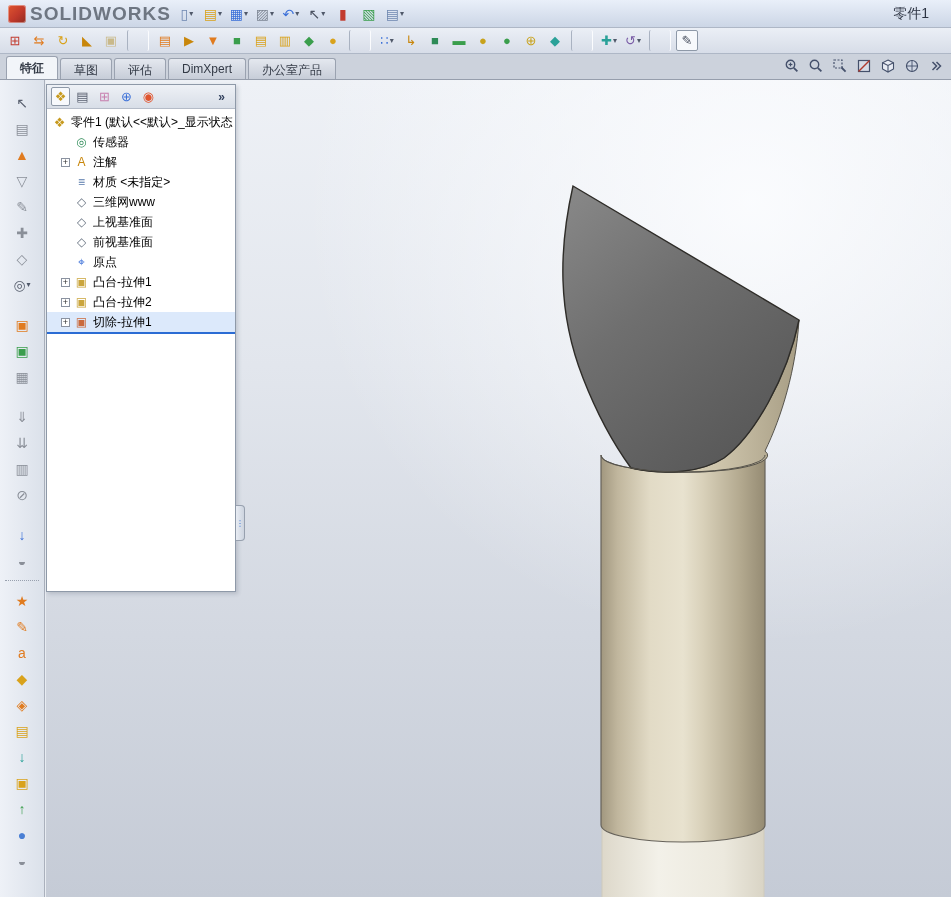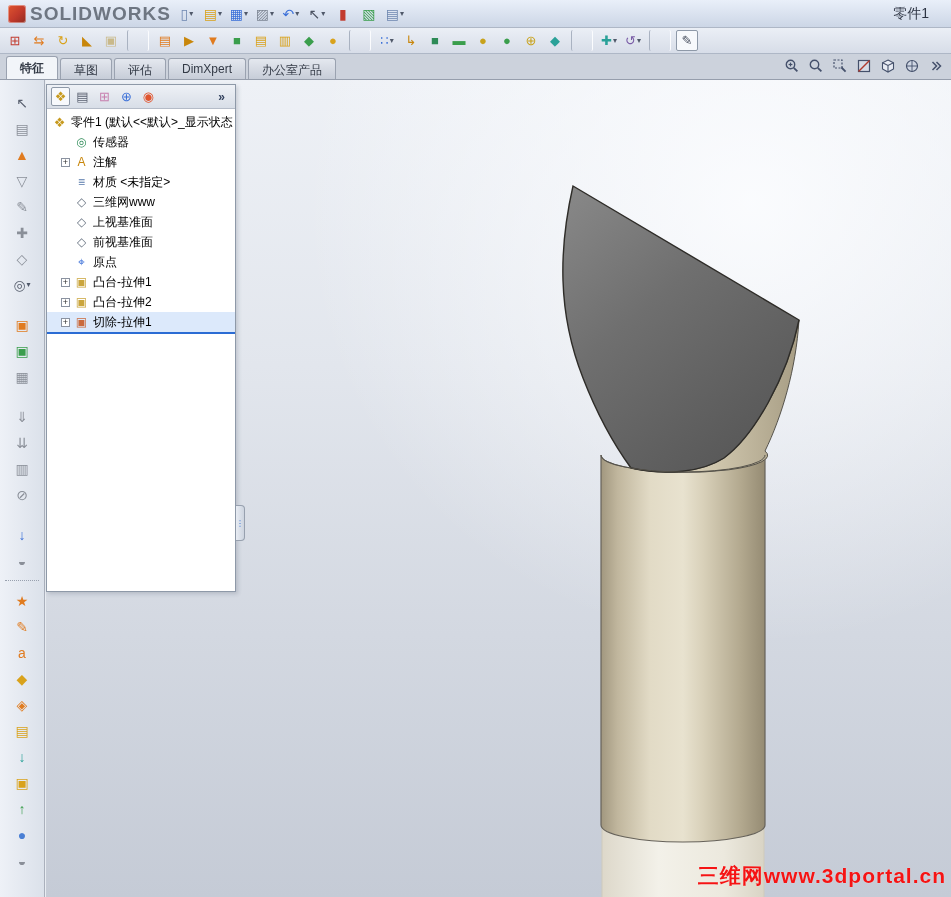--- a/index.html
+++ b/index.html
@@ -545,21 +545,20 @@
       </g>
 
       <path d="M555,375 L555,745 A82,17 0 0 0 719,745 L719,375 A82,17 0 0 1 555,375 Z" fill="url(#bodyGrad)" stroke="#66625a" stroke-width="1.2"></path>
 
       <path d="M585,388 C620,396 656,392 678,378 C708,356 741,298 753,240 C750,289 736,336 719,371 A82,17 0 0 1 585,388 Z" fill="url(#cresGrad)" stroke="#55524a" stroke-width="1"></path>
 
       <path d="M527,106 C513,168 511,232 537,298 C551,334 566,362 585,388 C620,396 656,392 678,378 C708,356 741,298 753,240 Z" fill="url(#darkGrad)" stroke="#2e2c28" stroke-width="1.4"></path>
 
       <path d="M555,375 A82,17 0 0 0 719,375" fill="none" stroke="#55524a" stroke-width="1"></path>
     </svg>
-    <div class="watermark">三维网www.3dportal.cn</div>
   </main>
 
   <section class="treepanel">
     <div class="tree-header">
 
         <span class="thi active" style="color: rgb(199, 154, 30);">❖</span>
 
         <span class="thi" style="color: rgb(90, 97, 112);">▤</span>
 
         <span class="thi" style="color: rgb(199, 127, 174);">⊞</span>

